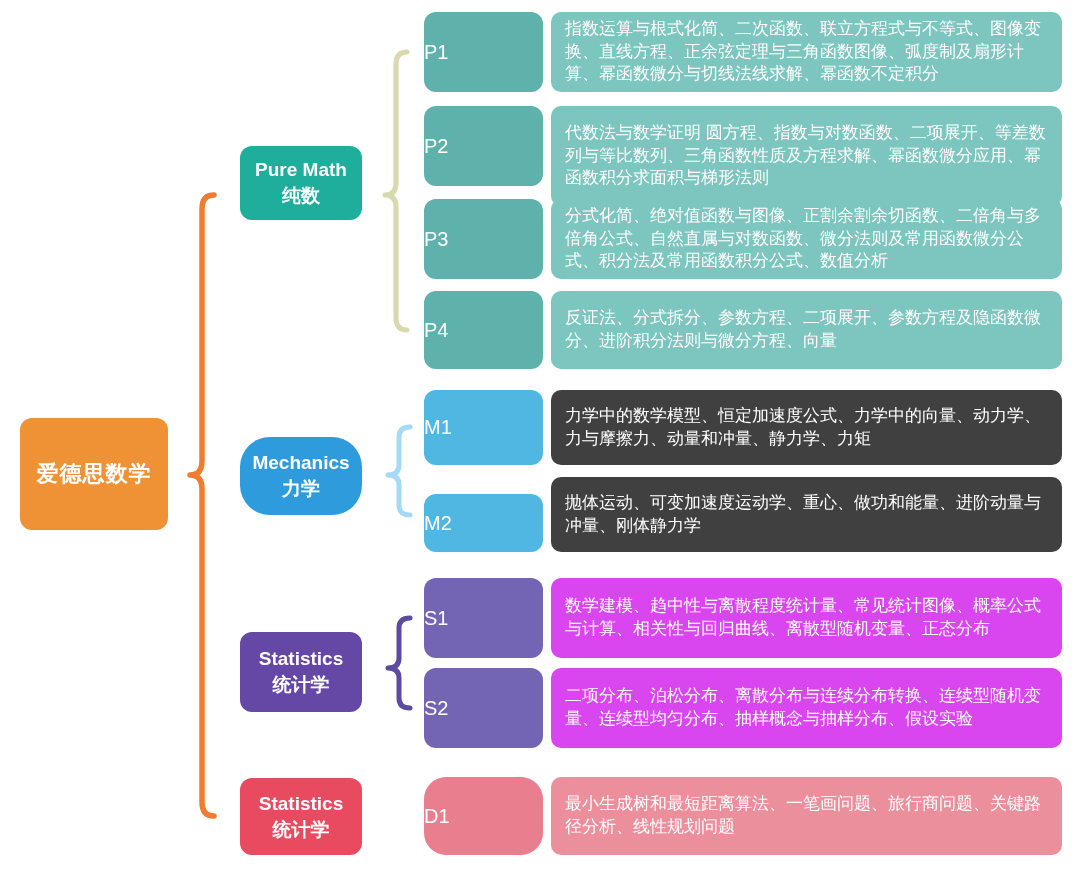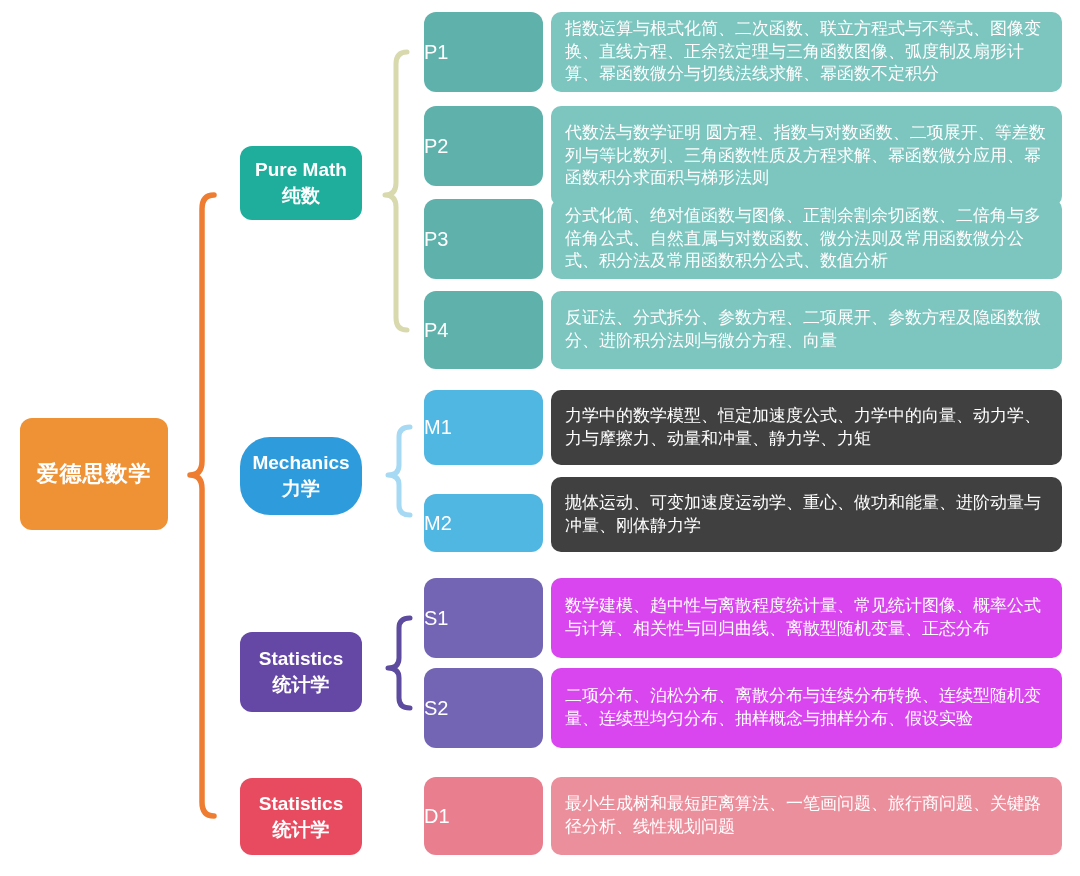--- a/index.html
+++ b/index.html
@@ -119,20 +119,20 @@
   <div class="desc-box c-stat-desc" style="top:668px;height:80px;">
     <span>二项分布、泊松分布、离散分布与连续分布转换、连续型随机变量、连续型均匀分布、抽样概念与抽样分布、假设实验</span>
   </div>
 
   <div class="node branch-node branch-dec">
     <span>
       <span>Statistics</span><br>
       <span>统计学</span>
     </span>
   </div>
-  <div class="code-box c-dec-code" style="top:777px;height:78px;">
+  <div class="code-box c-dec-code" style="top:777px;height:78px;border-radius:22px;">
     <span>D1</span>
   </div>
   <div class="desc-box c-dec-desc" style="top:777px;height:78px;">
     <span>最小生成树和最短距离算法、一笔画问题、旅行商问题、关键路径分析、线性规划问题</span>
   </div>
 
 </div>
 
 </body></html>

